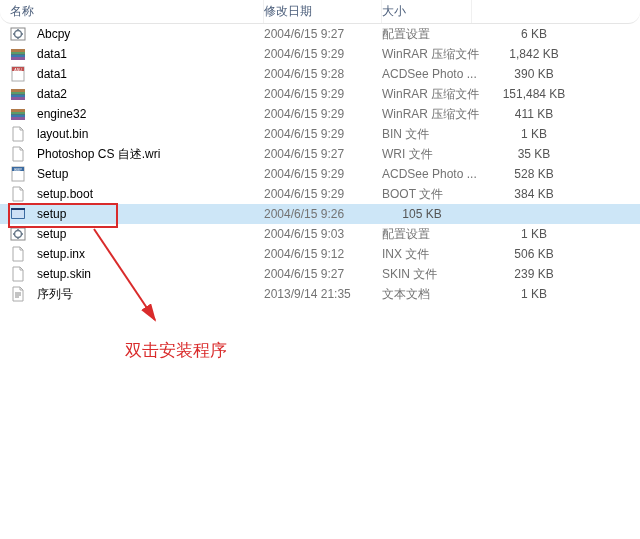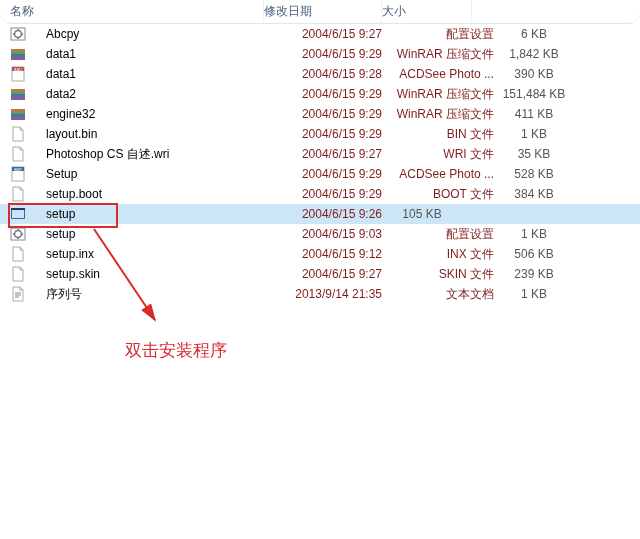--- a/index.html
+++ b/index.html
@@ -32,22 +32,22 @@
   .row {
     display: flex;
     height: 20px;
     align-items: center;
     padding-left: 6px;
     color: #000;
   }
   .row.selected {
     background: #cde6f7;
   }
-  .row .col-name { display: flex; align-items: center; gap: 20px; }
-  .row .col-date, .row .col-type { color: #7f1d1d; text-align: right; }
+  .row .col-name { display: flex; align-items: center; gap: 11px; }
+  .row .col-date, .row .col-type { color: #737373; }
   .row .col-size { color: #555; }
   .icon { width: 16px; height: 16px; flex-shrink: 0; display: inline-block; }
   .highlight-box {
     position: absolute;
     border: 2px solid #d92b2b;
     pointer-events: none;
   }
   .arrow-svg {
     position: absolute;
     pointer-events: none;

